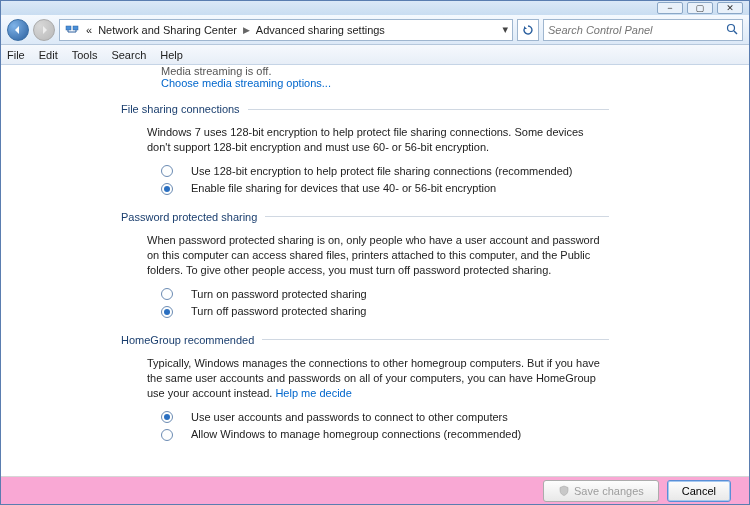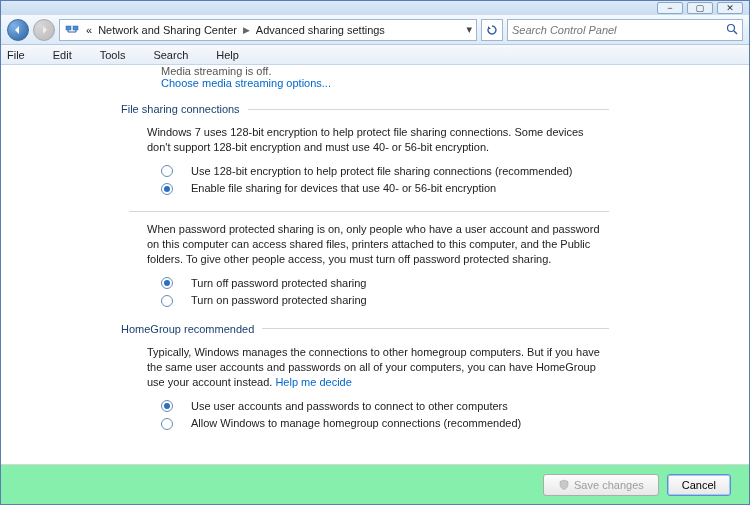--- a/index.html
+++ b/index.html
@@ -10,38 +10,38 @@
   .navbar { height: 30px; background: linear-gradient(#f5f9fe,#dce9f7); border-bottom:1px solid #b6c8dc; display:flex; align-items:center; padding:0 6px; gap:4px; }
   .nav-btn { width:22px; height:22px; border-radius:50%; border:1px solid #3a6ea5; background:radial-gradient(circle at 30% 30%,#7fb3e8,#2a5f9e); display:flex; align-items:center; justify-content:center; cursor:pointer; }
   .nav-btn.disabled { background:radial-gradient(circle at 30% 30%,#d8d8d8,#b8b8b8); border-color:#aaa; }
   .nav-btn svg { width:10px; height:10px; fill:#fff; }
   .addr { flex:1; height:22px; border:1px solid #9fb6cf; background:#fff; display:flex; align-items:center; padding:0 4px; gap:6px; font-size:11px; color:#222; }
   .addr .ic { width:16px; height:16px; display:flex; align-items:center; justify-content:center; }
   .addr .crumb { color:#222; cursor:pointer; }
   .addr .sep { color:#666; font-size:9px; }
   .addr .dd { margin-left:auto; cursor:pointer; color:#444; }
   .refresh { width:22px; height:22px; border:1px solid #9fb6cf; background:#fff; display:flex; align-items:center; justify-content:center; cursor:pointer; }
-  .search { width:236px; height:22px; border:1px solid #9fb6cf; background:#fff; display:flex; align-items:center; padding:0 4px; }
+  .search { width:200px; height:22px; border:1px solid #9fb6cf; background:#fff; display:flex; align-items:center; padding:0 4px; }
   .search input { border:none; outline:none; flex:1; font-size:11px; font-style:italic; color:#888; }
   .search .mag { color:#2a5f9e; }
-  .menubar { height:20px; background:linear-gradient(#f6f9fd,#e7eef7); border-bottom:1px solid #c5d4e6; display:flex; align-items:center; padding:0 6px; gap:28px; font-size:11px; color:#222; }
+  .menubar { height:20px; background:linear-gradient(#f6f9fd,#e7eef7); border-bottom:1px solid #c5d4e6; display:flex; align-items:center; padding:0 6px; gap:14px; font-size:11px; color:#222; }
   .menubar span { cursor:pointer; }
   .content { position:absolute; top:64px; left:0; right:0; bottom:40px; overflow:hidden; background:#fff; padding:0 100px 0 80px; }
   .inner { padding: 0 40px 10px 40px; }
   .truncated { color:#555; font-size:11px; }
   .link { color:#0066cc; cursor:pointer; }
   .section-head { display:flex; align-items:center; margin:14px 0 6px 0; }
   .section-head .title { color:#1a3e6e; font-size:11px; white-space:nowrap; }
   .section-head .rule { flex:1; height:1px; background:#d0d8e2; margin-left:8px; }
   .section-body { padding:4px 0 0 26px; color:#222; line-height:1.4; }
   .desc { margin-bottom:8px; }
   .radio-row { display:flex; align-items:center; gap:18px; margin:2px 0 2px 14px; cursor:pointer; }
   .radio { width:12px; height:12px; border:1px solid #6b8bb3; border-radius:50%; display:inline-flex; align-items:center; justify-content:center; background:#fdfefe; }
   .radio.checked::after { content:""; width:6px; height:6px; border-radius:50%; background:#2a6fc1; }
-  .footer { position:absolute; left:0; right:0; bottom:0; height:40px; background:#86efac; border-top:1px solid #d6d6d6; display:flex; align-items:center; justify-content:flex-end; padding:0 18px; gap:8px; }
+  .footer { position:absolute; left:0; right:0; bottom:0; height:28px; background:#f9a8d4; border-top:1px solid #d6d6d6; display:flex; align-items:center; justify-content:flex-end; padding:0 18px; gap:8px; }
   .btn { height:22px; padding:0 14px; border:1px solid #acacac; background:linear-gradient(#fdfdfd,#e8e8e8); border-radius:3px; font-size:11px; display:flex; align-items:center; gap:4px; cursor:pointer; }
   .btn.disabled { color:#9d9d9d; cursor:default; }
   .btn.default { border-color:#5a8fd6; box-shadow:0 0 0 1px #a6c8f0 inset; }
   .shield { width:12px; height:12px; display:inline-block; }
 </style>
 </head>
 <body>
 
 <div class="window">
 
@@ -108,43 +108,44 @@
           <div class="truncated">Media streaming is off.</div>
           <span class="link">Choose media streaming options...</span>
         </div>
       </div>
 
       <div class="section-head">
         <span class="title">File sharing connections</span>
         <div class="rule"></div>
       </div>
       <div class="section-body">
-        <div class="desc">Windows 7 uses 128-bit encryption to help protect file sharing connections. Some devices don't support 128-bit encryption and must use 40- or 56-bit encryption.</div>
+        <div class="desc">Windows 7 uses 128-bit encryption to help protect file sharing connections. Some devices don't support 128-bit encryption and must use 60- or 56-bit encryption.</div>
         <div class="radio-row">
           <span class="radio"></span>
           <span>Use 128-bit encryption to help protect file sharing connections (recommended)</span>
         </div>
         <div class="radio-row">
           <span class="radio checked"></span>
           <span>Enable file sharing for devices that use 40- or 56-bit encryption</span>
         </div>
       </div>
 
       <div class="section-head">
+        <span class="title">Password protected sharing</span>
         <div class="rule"></div>
       </div>
       <div class="section-body">
         <div class="desc">When password protected sharing is on, only people who have a user account and password on this computer can access shared files, printers attached to this computer, and the Public folders. To give other people access, you must turn off password protected sharing.</div>
         <div class="radio-row">
+          <span class="radio"></span>
+          <span>Turn on password protected sharing</span>
+        </div>
+        <div class="radio-row">
           <span class="radio checked"></span>
           <span>Turn off password protected sharing</span>
-        </div>
-        <div class="radio-row">
-          <span class="radio"></span>
-          <span>Turn on password protected sharing</span>
         </div>
       </div>
 
       <div class="section-head">
         <span class="title">HomeGroup recommended</span>
         <div class="rule"></div>
       </div>
       <div class="section-body">
         <div class="desc">
           <span>Typically, Windows manages the connections to other homegroup computers. But if you have the same user accounts and passwords on all of your computers, you can have HomeGroup use your account instead. </span><span class="link">Help me decide</span>

